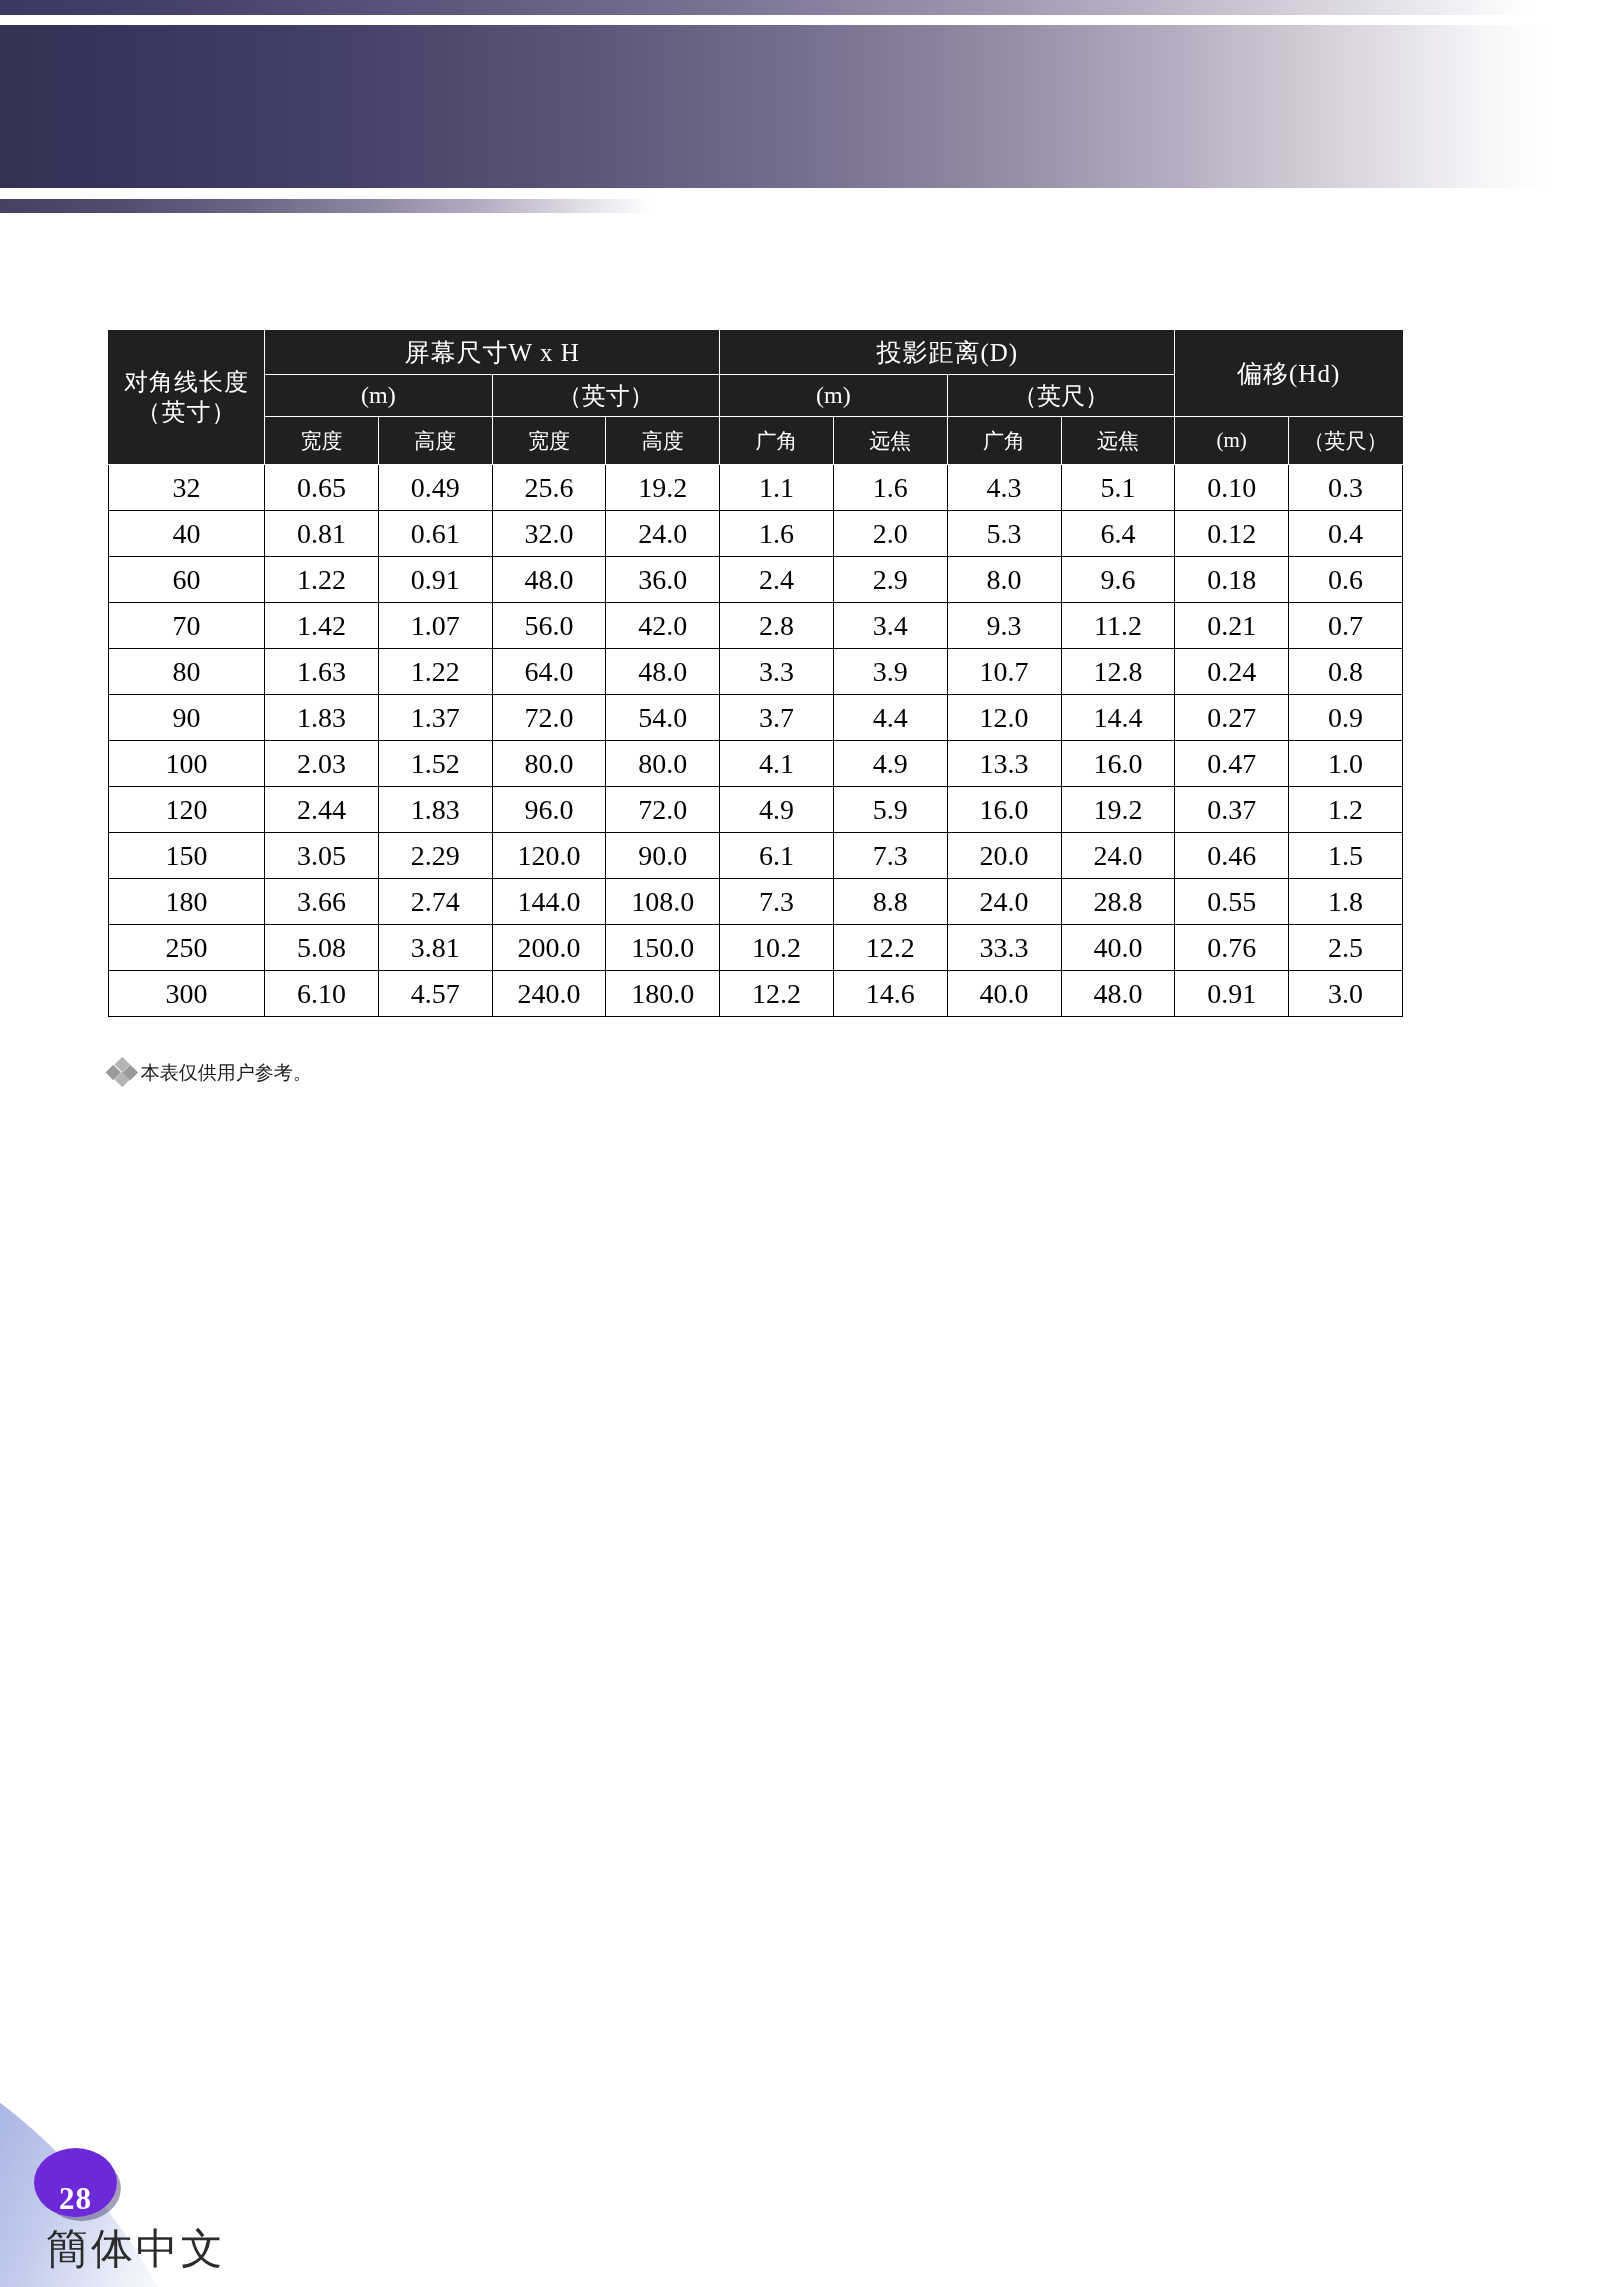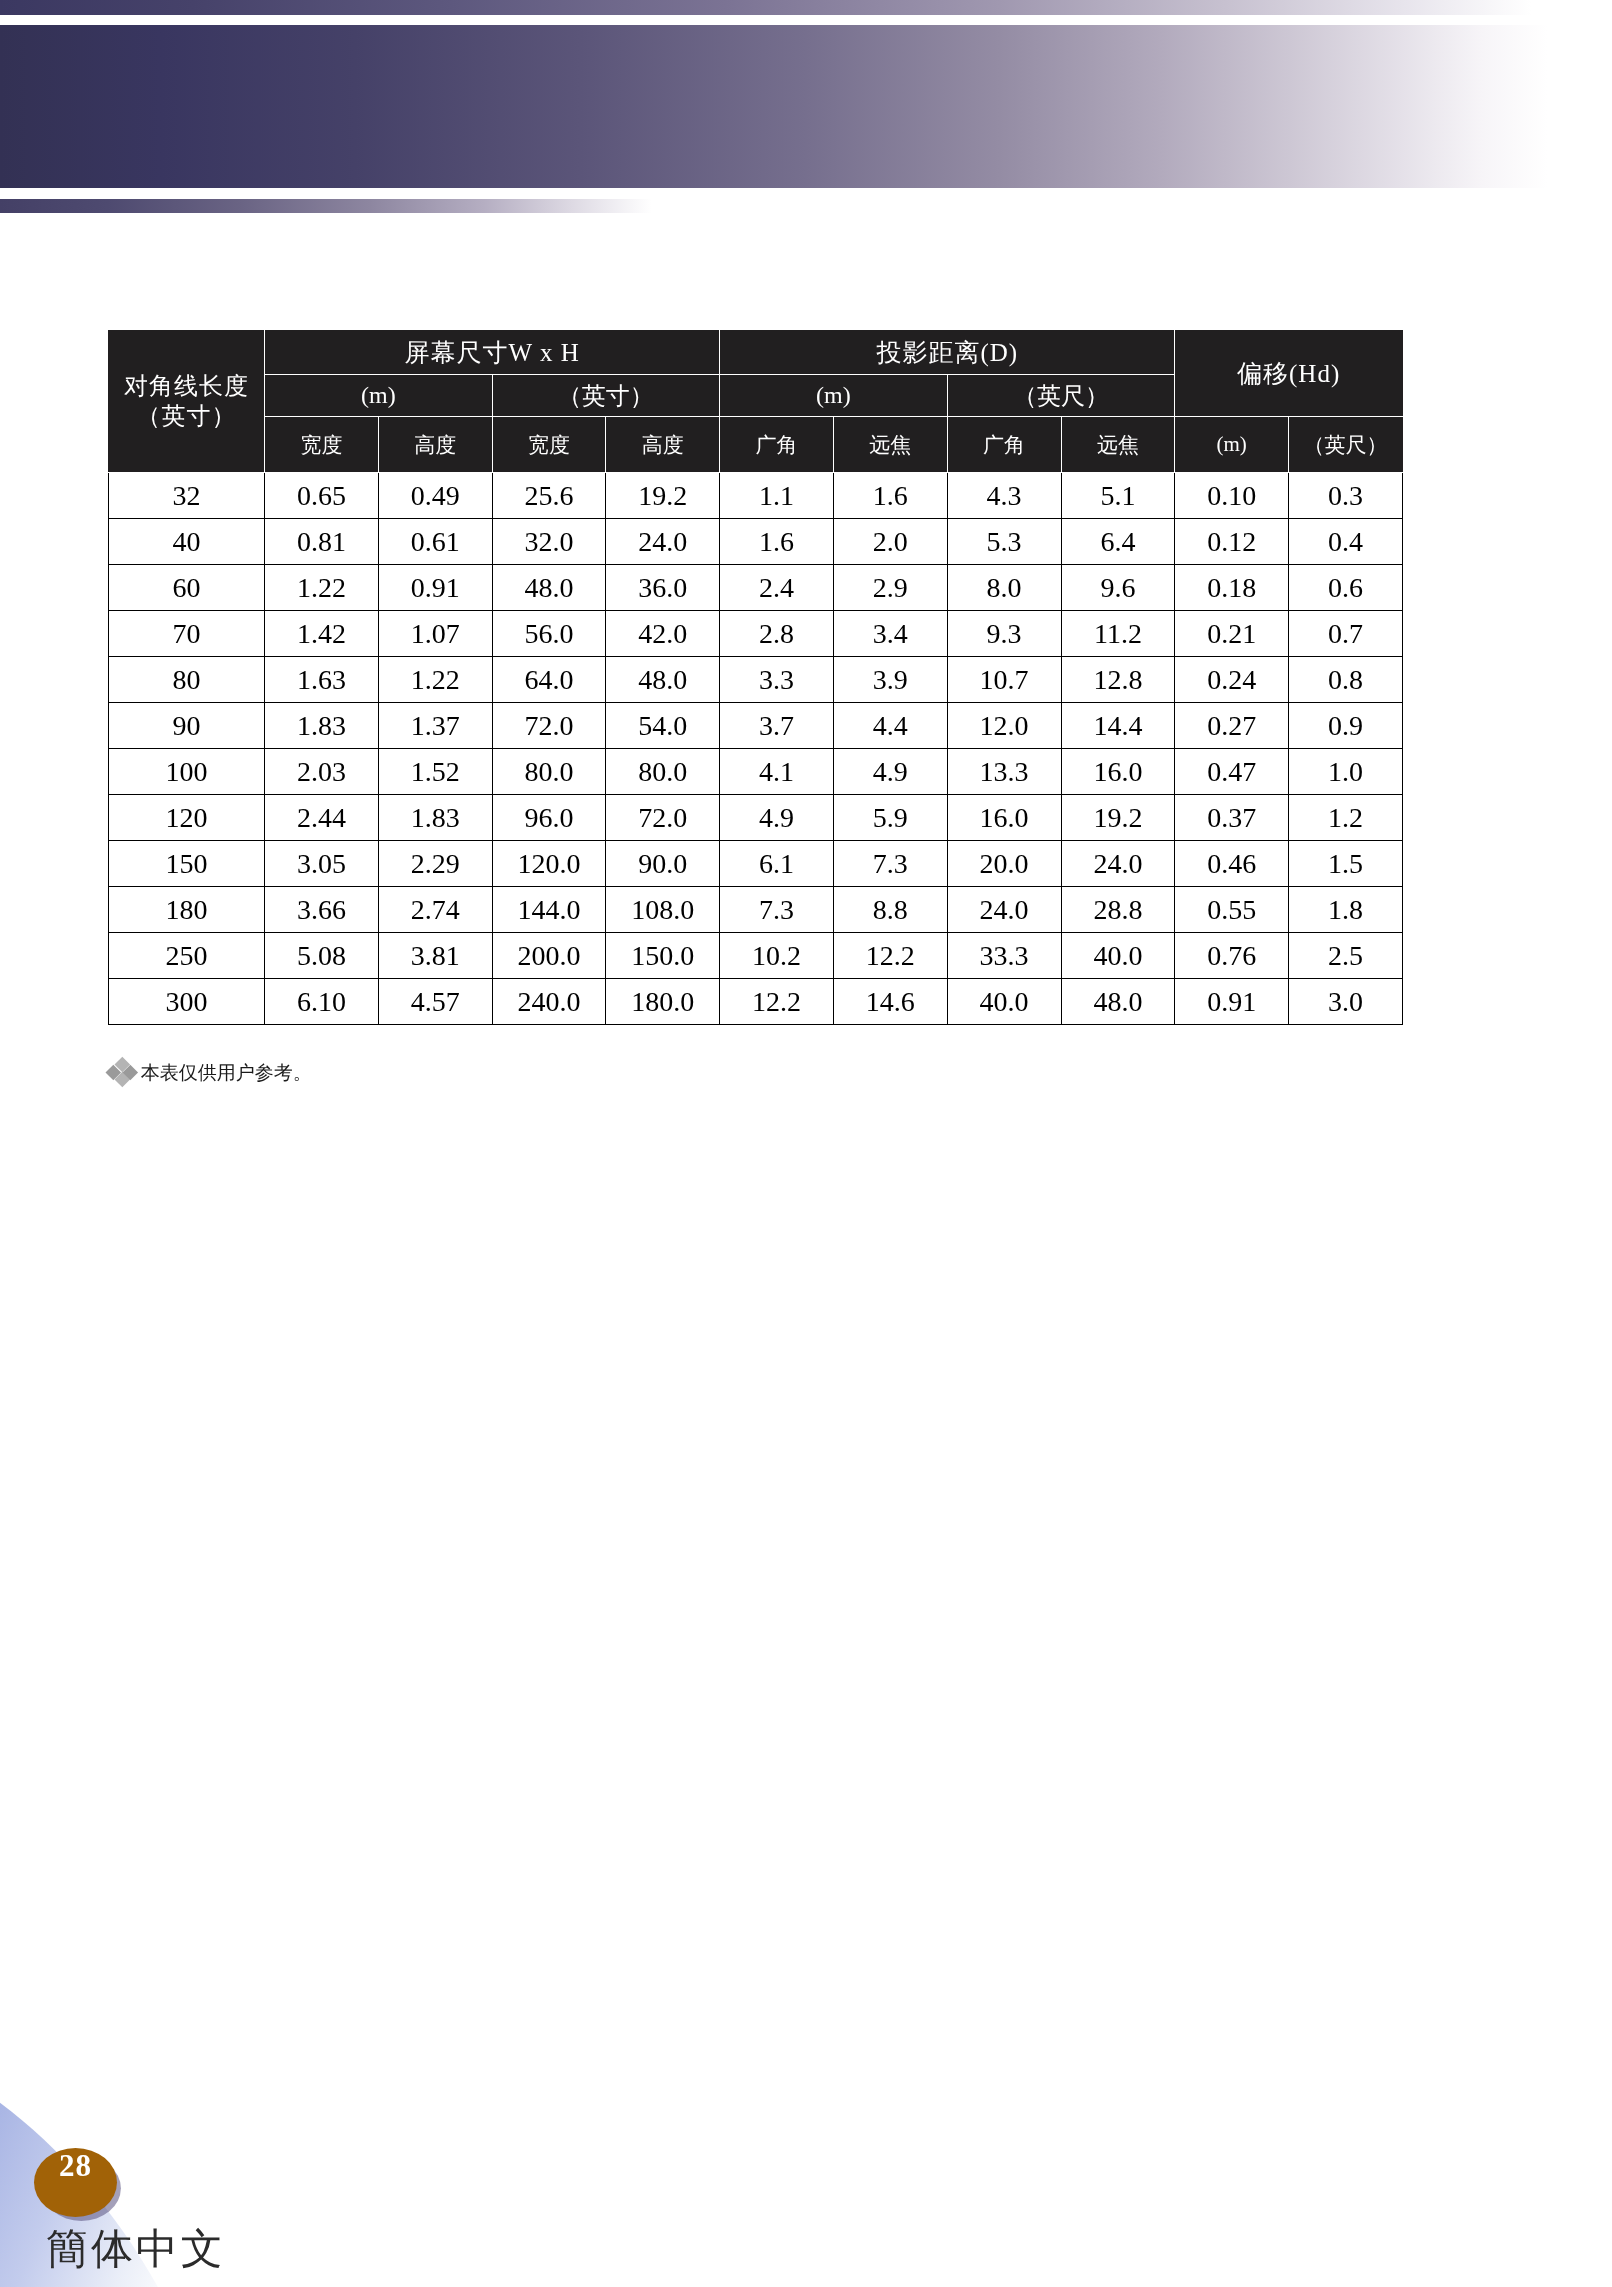--- a/index.html
+++ b/index.html
@@ -131,21 +131,21 @@
     font-size: 25px;
     height: 44px;
     letter-spacing: 1px;
   }
   .th-unit {
     font-size: 24px;
     height: 42px;
   }
   .th-sub {
     font-size: 21px;
-    height: 56px;
+    height: 48px;
   }
   .th-corner {
     font-size: 24px;
     line-height: 1.22;
     letter-spacing: 1px;
   }
 
   table.spec tbody td {
     background: #ffffff;
     color: #000000;
@@ -201,24 +201,24 @@
     pointer-events: none;
   }
 
   .page-badge {
     position: absolute;
     left: 34px;
     top: 2148px;
     width: 83px;
     height: 69px;
     border-radius: 50%;
-    background: #a16207;
+    background: #6d28d9;
     box-shadow: 5.8px 5.8px 0 -1.9px rgba(90,82,128,0.55);
     display: flex;
-    align-items: flex-start;
+    align-items: flex-end;
     justify-content: center;
   }
   .page-badge span {
     color: #ffffff;
     font-size: 31px;
     font-weight: 700;
     font-family: "Liberation Serif", "DejaVu Serif", serif;
     letter-spacing: 1px;
   }
 

